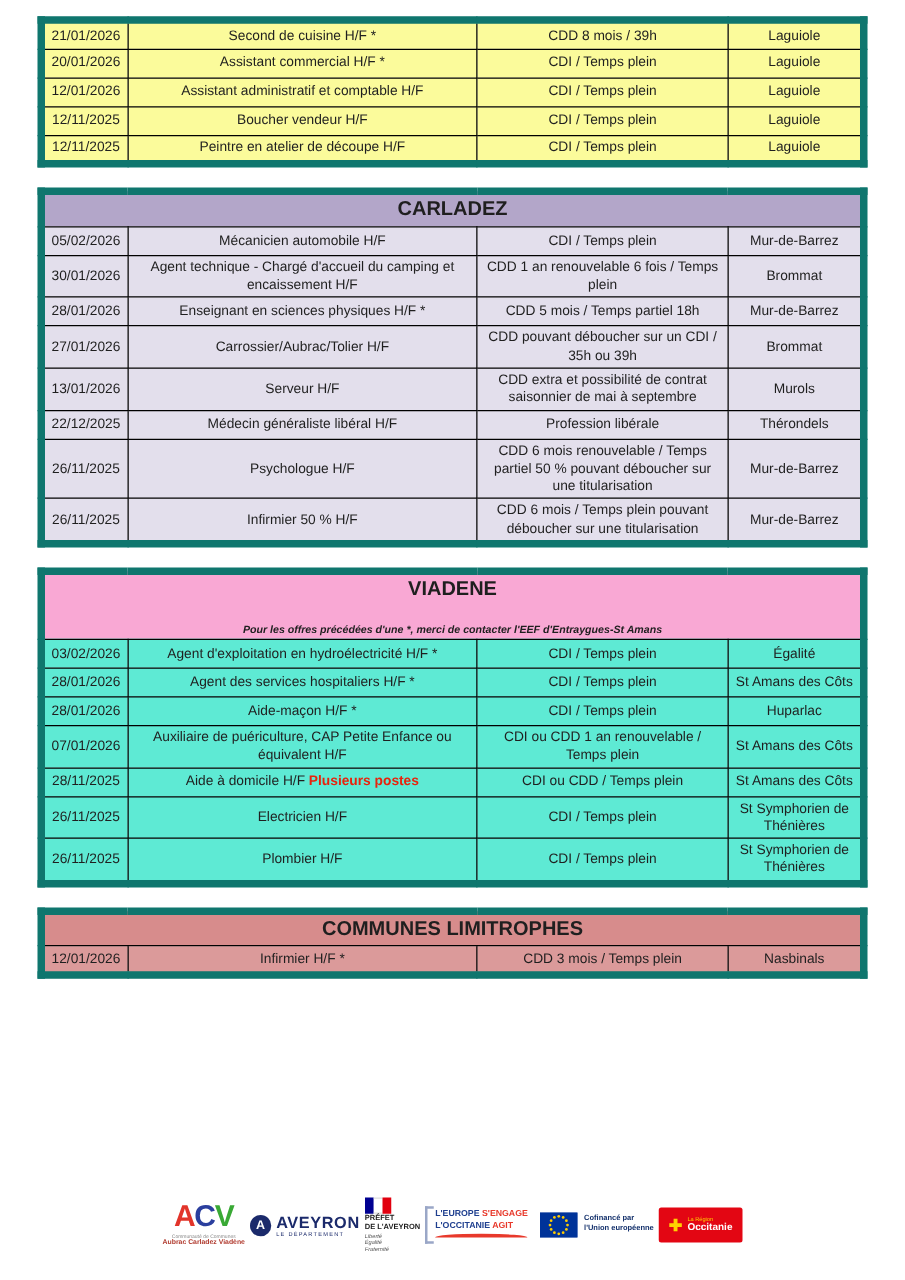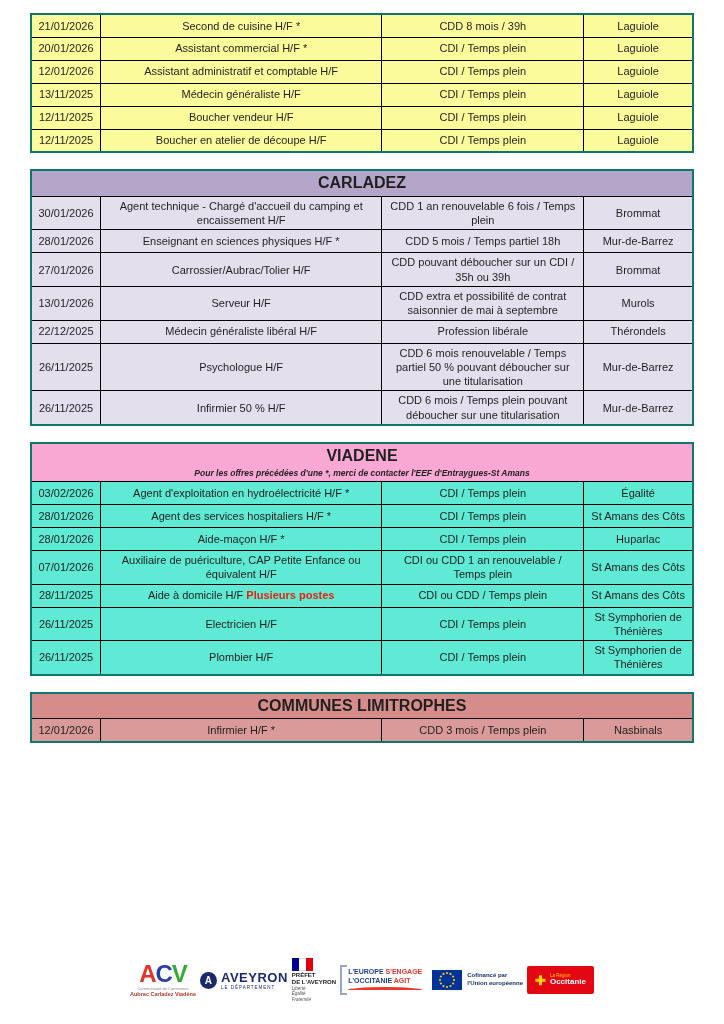--- a/index.html
+++ b/index.html
@@ -11,21 +11,21 @@
     margin: 0 auto;
     overflow: hidden;
     color: #1f1f1f;
     padding-top: 13px;
   }
   .content { margin: 0 30px; width: 664px; }
 
   table.jobs {
     width: 100%;
     border-collapse: collapse;
-    border: 2px solid #0f766e;
+    border: 6px solid #0f766e;
     margin-bottom: 16px;
     table-layout: fixed;
   }
   table.jobs td {
     border: 1px solid #000;
     font-size: 11px;
     line-height: 1.3;
     text-align: center;
     vertical-align: middle;
     padding: 2px 5px;
@@ -33,21 +33,21 @@
     word-wrap: break-word;
   }
   tr.section-header td {
     font-weight: bold;
     font-size: 16px;
     padding: 2px 4px;
     height: 24px;
     text-align: center;
   }
   .sec-title { font-weight: bold; font-size: 16px; }
-  .sec-note  { font-weight: 600; font-style: italic; font-size: 8.5px; margin-top: 1px; }
+  .sec-note  { font-weight: 600; font-style: italic; font-size: 8.5px; margin-top: 15px; }
 
   
   .s-yellow td { background: #fbfb9b; }
   .s-purple td { background: #e3dfec; }
   .s-purple tr.section-header td { background: #b3a6c9; }
   .s-green td { background: #5eead4; }
   .s-green tr.section-header td { background: #f9a8d4; }
   .s-pink td { background: #db9a9a; }
   .s-pink tr.section-header td { background: #d78c8c; }
 
@@ -133,51 +133,51 @@
             <td>CDI / Temps plein</td>
             <td>Laguiole</td>
           </tr>
           <tr>
             <td>12/01/2026</td>
             <td><span>Assistant administratif et comptable H/F</span></td>
             <td>CDI / Temps plein</td>
             <td>Laguiole</td>
           </tr>
           <tr>
-            <td>13/11/2025</td>
-            <td><span>Médecin généraliste H/F</span></td>
-            <td>CDI / Temps plein</td>
-            <td>Laguiole</td>
-          </tr>
-          <tr>
             <td>12/11/2025</td>
             <td><span>Boucher vendeur H/F</span></td>
             <td>CDI / Temps plein</td>
             <td>Laguiole</td>
           </tr>
           <tr>
             <td>12/11/2025</td>
-            <td><span>Boucher en atelier de découpe H/F</span></td>
+            <td><span>Peintre en atelier de découpe H/F</span></td>
             <td>CDI / Temps plein</td>
             <td>Laguiole</td>
           </tr>
         </tbody>
     </table>
 
     <table class="jobs s-purple">
       <colgroup>
           <col style="width:10.5%">
           <col style="width:42.5%">
           <col style="width:30.5%">
           <col style="width:16.5%">
         </colgroup>
       <tbody>
         <tr class="section-header">
           <td colspan="4">CARLADEZ</td>
         </tr>
+      <tr>
+            <td>05/02/2026</td>
+            <td><span>Mécanicien automobile H/F</span></td>
+            <td>CDI / Temps plein</td>
+            <td>Mur-de-Barrez</td>
+          </tr>
           <tr>
             <td>30/01/2026</td>
             <td><span>Agent technique - Chargé d'accueil du camping et encaissement H/F</span></td>
             <td>CDD 1 an renouvelable 6 fois / Temps plein</td>
             <td>Brommat</td>
           </tr>
           <tr>
             <td>28/01/2026</td>
             <td><span>Enseignant en sciences physiques H/F *</span></td>
             <td>CDD 5 mois / Temps partiel 18h</td>

